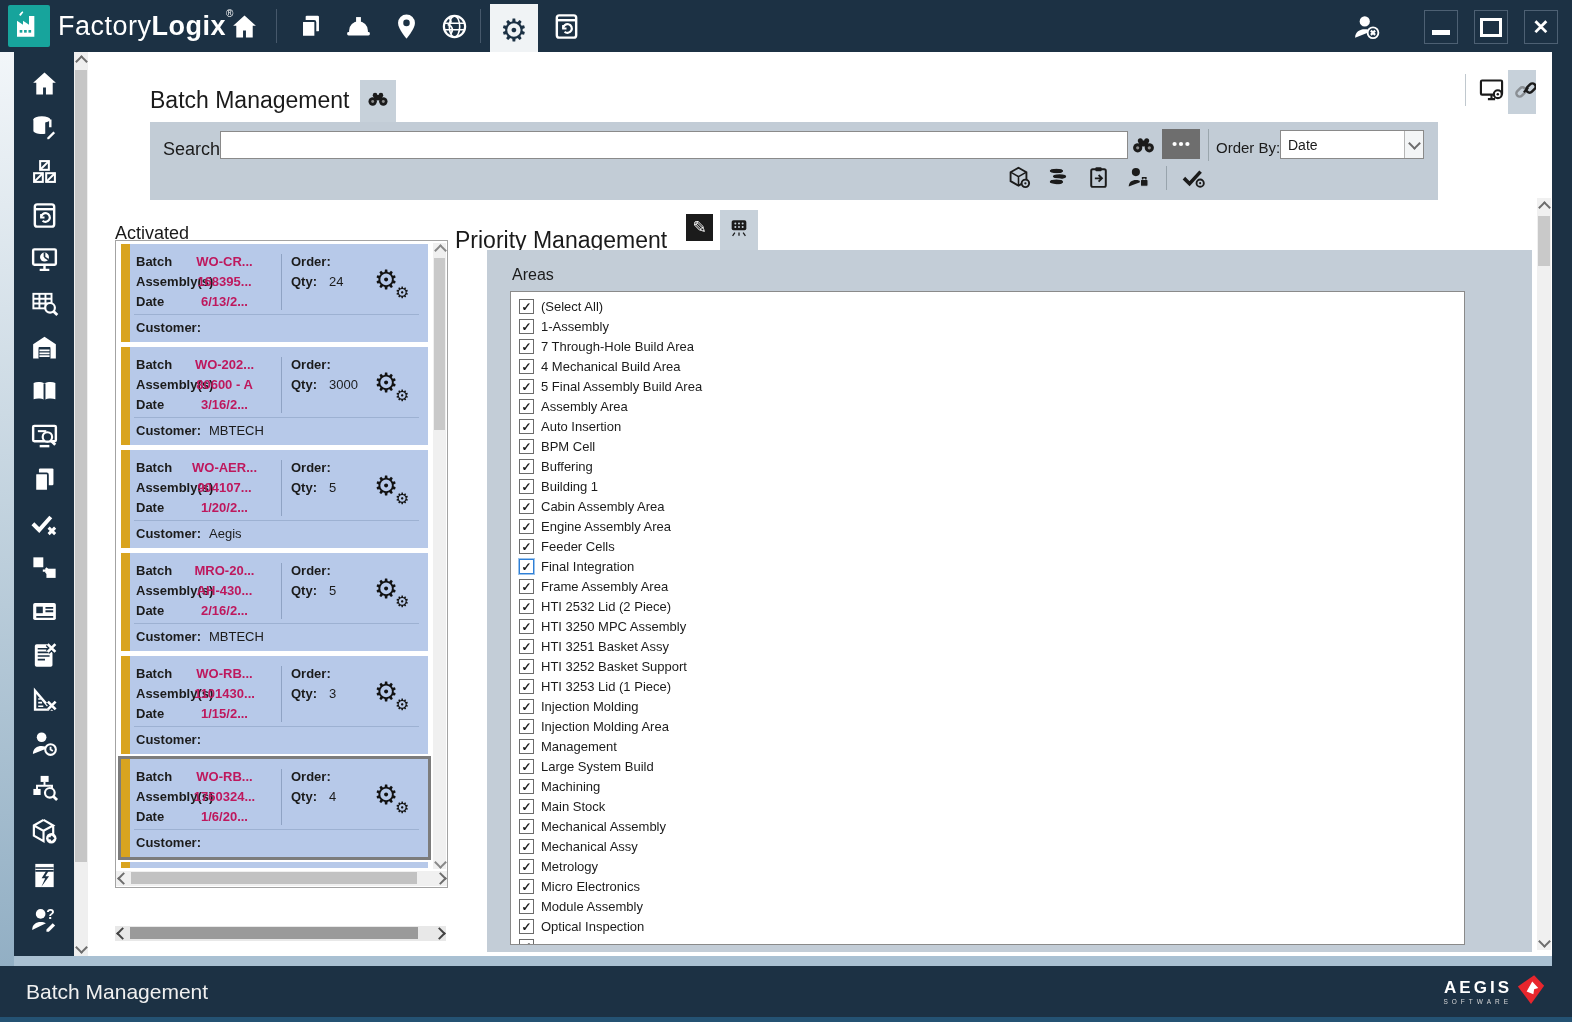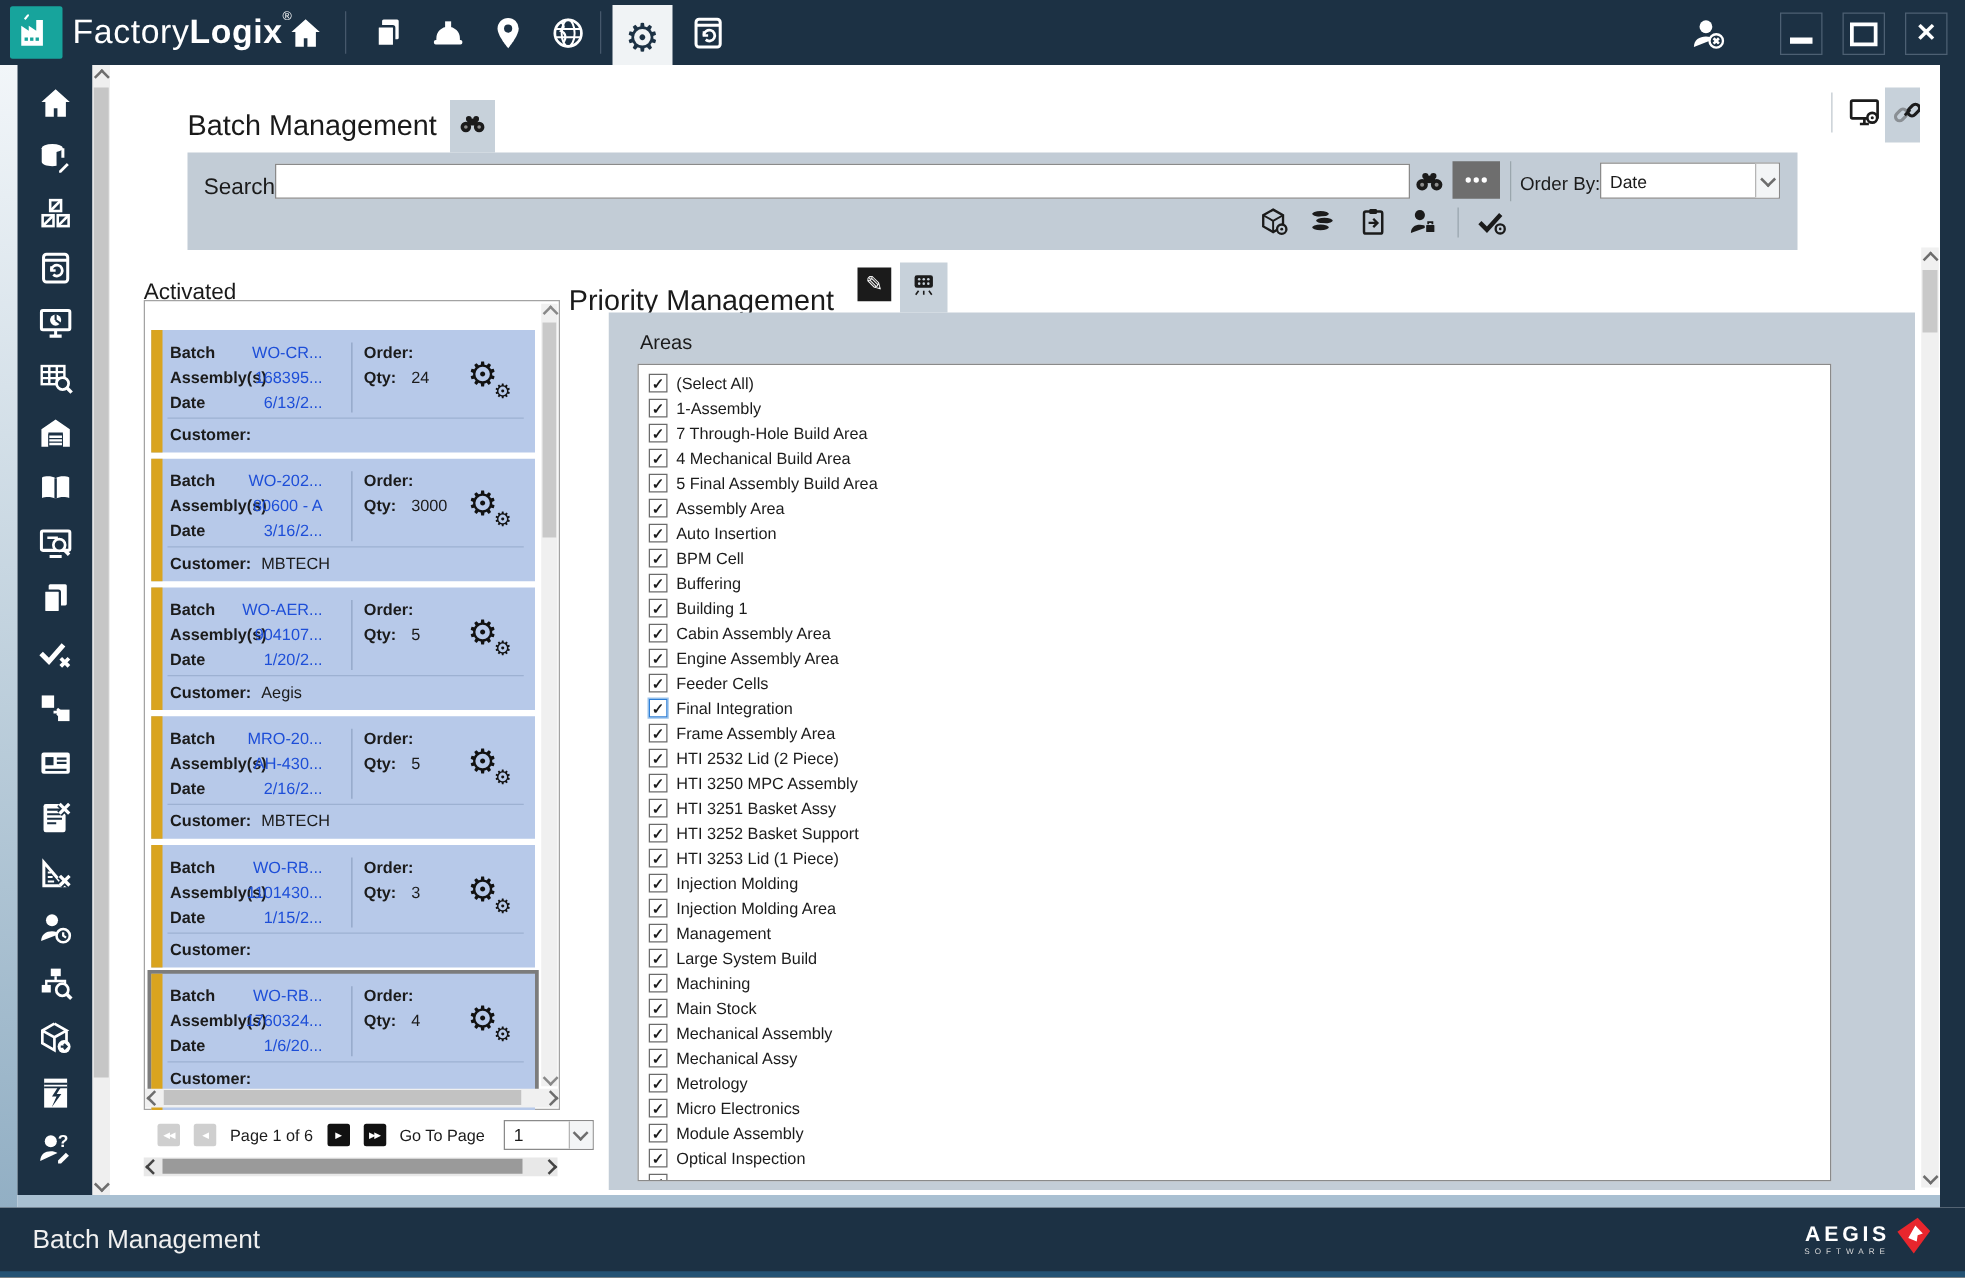--- a/index.html
+++ b/index.html
@@ -68,25 +68,25 @@
   .r2div{width:1px;height:24px;background:#98a4ad;}
   
   .vt-div{position:absolute;left:1377px;top:22px;width:1px;height:32px;background:#c0c8ce;}
   .vt-monitor{position:absolute;left:1390px;top:24px;width:28px;height:28px;color:#1b1b1b;cursor:pointer;}
   .vt-monitor svg{width:27px;height:27px;}
   .link-tab{left:1420px;top:18px;width:36px;height:44px;}
   .link-tab svg{width:26px;height:26px;}
   
   .act-label{position:absolute;left:27px;top:156px;font-size:18px;font-weight:300;color:#1a1a1a;}
   .act-panel{position:absolute;left:27px;top:188px;width:333px;height:648px;border:1px solid #a3a3a3;background:#fff;box-sizing:border-box;}
-  .card{position:absolute;left:5px;width:307px;height:98px;background:#b7c9e9;cursor:pointer;margin-top:20px;}
+  .card{position:absolute;left:5px;width:307px;height:98px;background:#b7c9e9;cursor:pointer;}
   .card.sel{box-shadow:0 0 0 3px #7c7c7c;}
   .cbar{position:absolute;left:0;top:0;width:9px;height:100%;background:#d9a41f;}
   .clb{position:absolute;font-size:13px;font-weight:bold;color:#1b1b1b;}
-  .cvl{position:absolute;left:70px;width:67px;text-align:right;font-size:13px;color:#1d4ed8;white-space:nowrap;}
+  .cvl{position:absolute;left:70px;width:67px;text-align:center;font-size:13px;color:#be185d;white-space:nowrap;font-weight:bold;}
   .cqv{position:absolute;left:208px;top:30px;font-size:13px;}
   .cdiv{position:absolute;left:160px;top:10px;width:1px;height:56px;background:#8fa3c4;}
   .chline{position:absolute;left:13px;right:9px;top:70px;height:1px;background:#9db1d2;}
   .cvc{position:absolute;left:88px;top:76px;font-size:13px;}
   .cgears{position:absolute;left:253px;top:20px;width:46px;height:46px;color:#111;}
   .g1{position:absolute;left:0;top:0;font-size:27px;font-style:normal;}
   .g2{position:absolute;left:21px;top:19px;font-size:16px;font-style:normal;}
   .card.stub{top:621px;height:6px;overflow:hidden;}
   .vsb{position:absolute;left:317px;top:2px;width:13px;height:626px;background:#f0f0f0;}
   .vsb .thumb{position:absolute;left:1px;top:15px;width:11px;height:172px;background:#c9c9c9;}
@@ -609,34 +609,20 @@
         <span class="caret" style="left:0;top:0">
             <i class="chv left"></i>
           </span>
         <span class="thumb" style="left:15px;width:286px"></span>
         <span class="caret" style="right:0;top:0">
             <i class="chv right"></i>
           </span>
       </div>
     </section>
 
-    <div class="pgrow">
-      <span class="pgbtn dis">◀◀</span>
-      <span class="pgbtn dis">◀</span>
-      <span>Page 1 of 6</span>
-      <span class="pgbtn">▶</span>
-      <span class="pgbtn">▶▶</span>
-      <span>Go To Page</span>
-      <div class="select pg-select">
-        <span class="val">1</span>
-        <span class="dd">
-            <i class="chv down" style="margin-top:-3px"></i>
-          </span>
-      </div>
-    </div>
     <div class="hsb hsb2">
       <span class="caret" style="left:0;top:0">
           <i class="chv left" style="border-color:#444"></i>
         </span>
       <span class="thumb" style="left:15px;width:288px"></span>
       <span class="caret" style="right:0;top:0">
           <i class="chv right" style="border-color:#444"></i>
         </span>
     </div>
 

